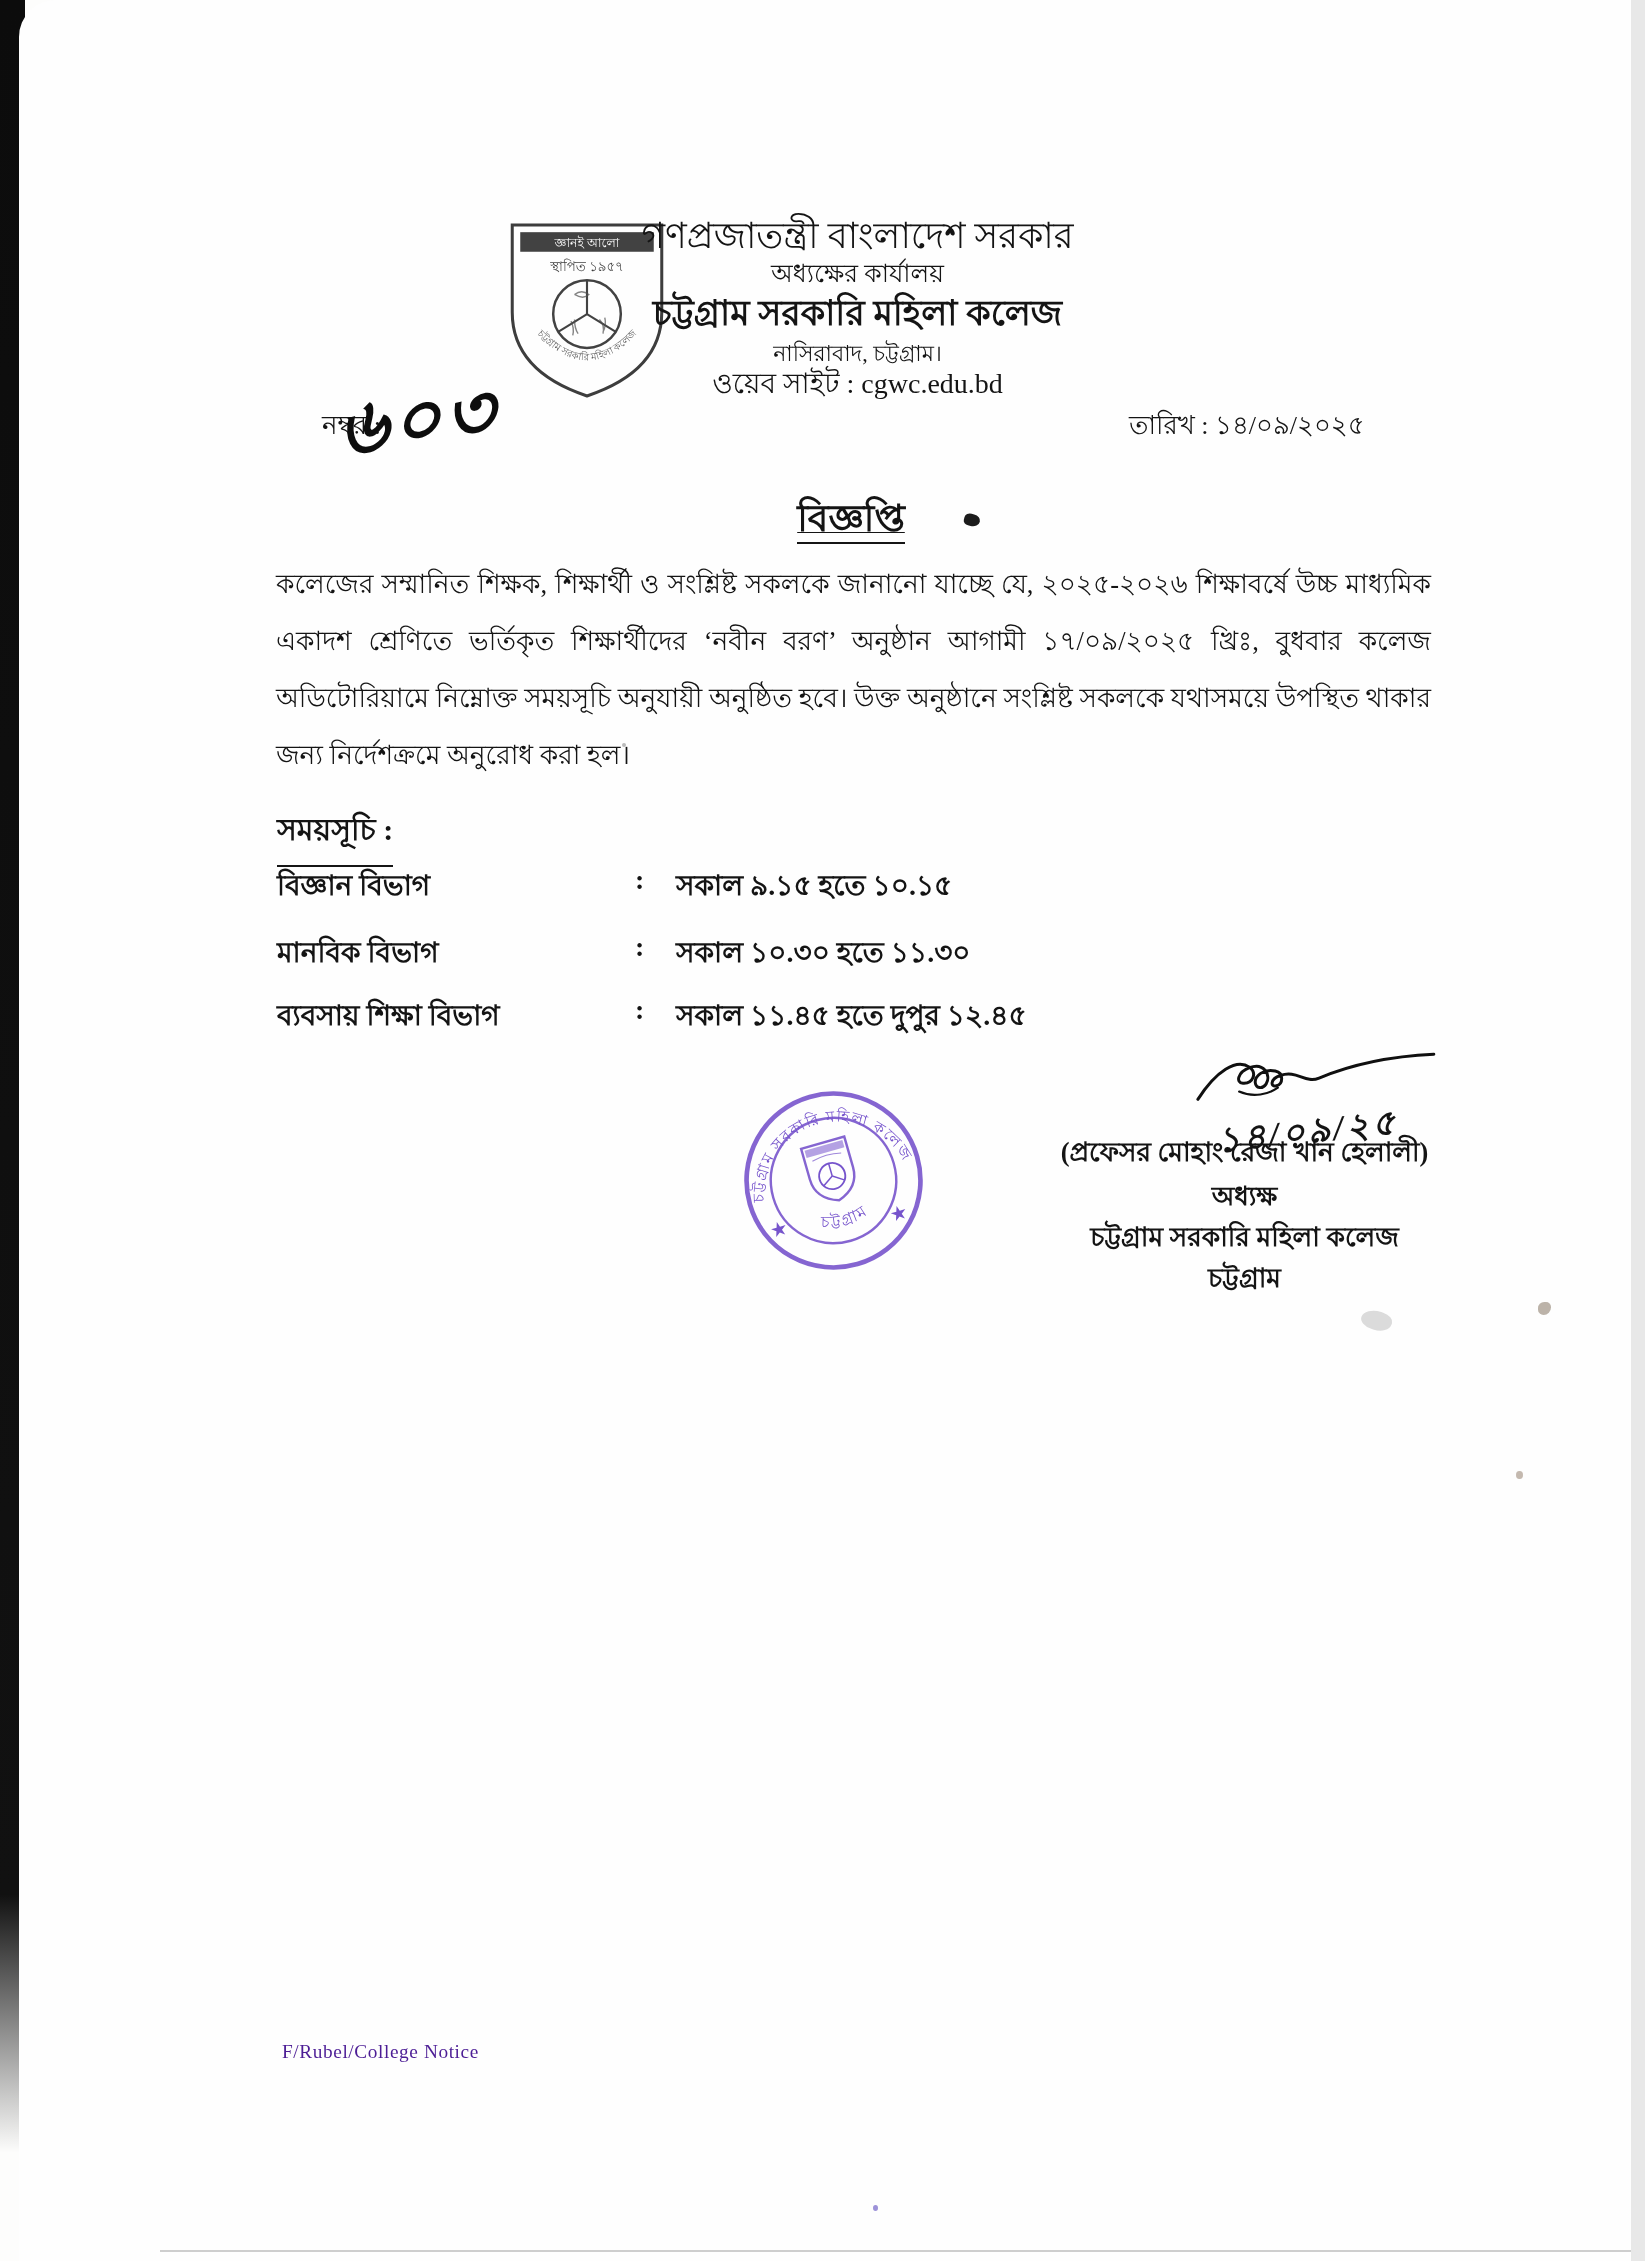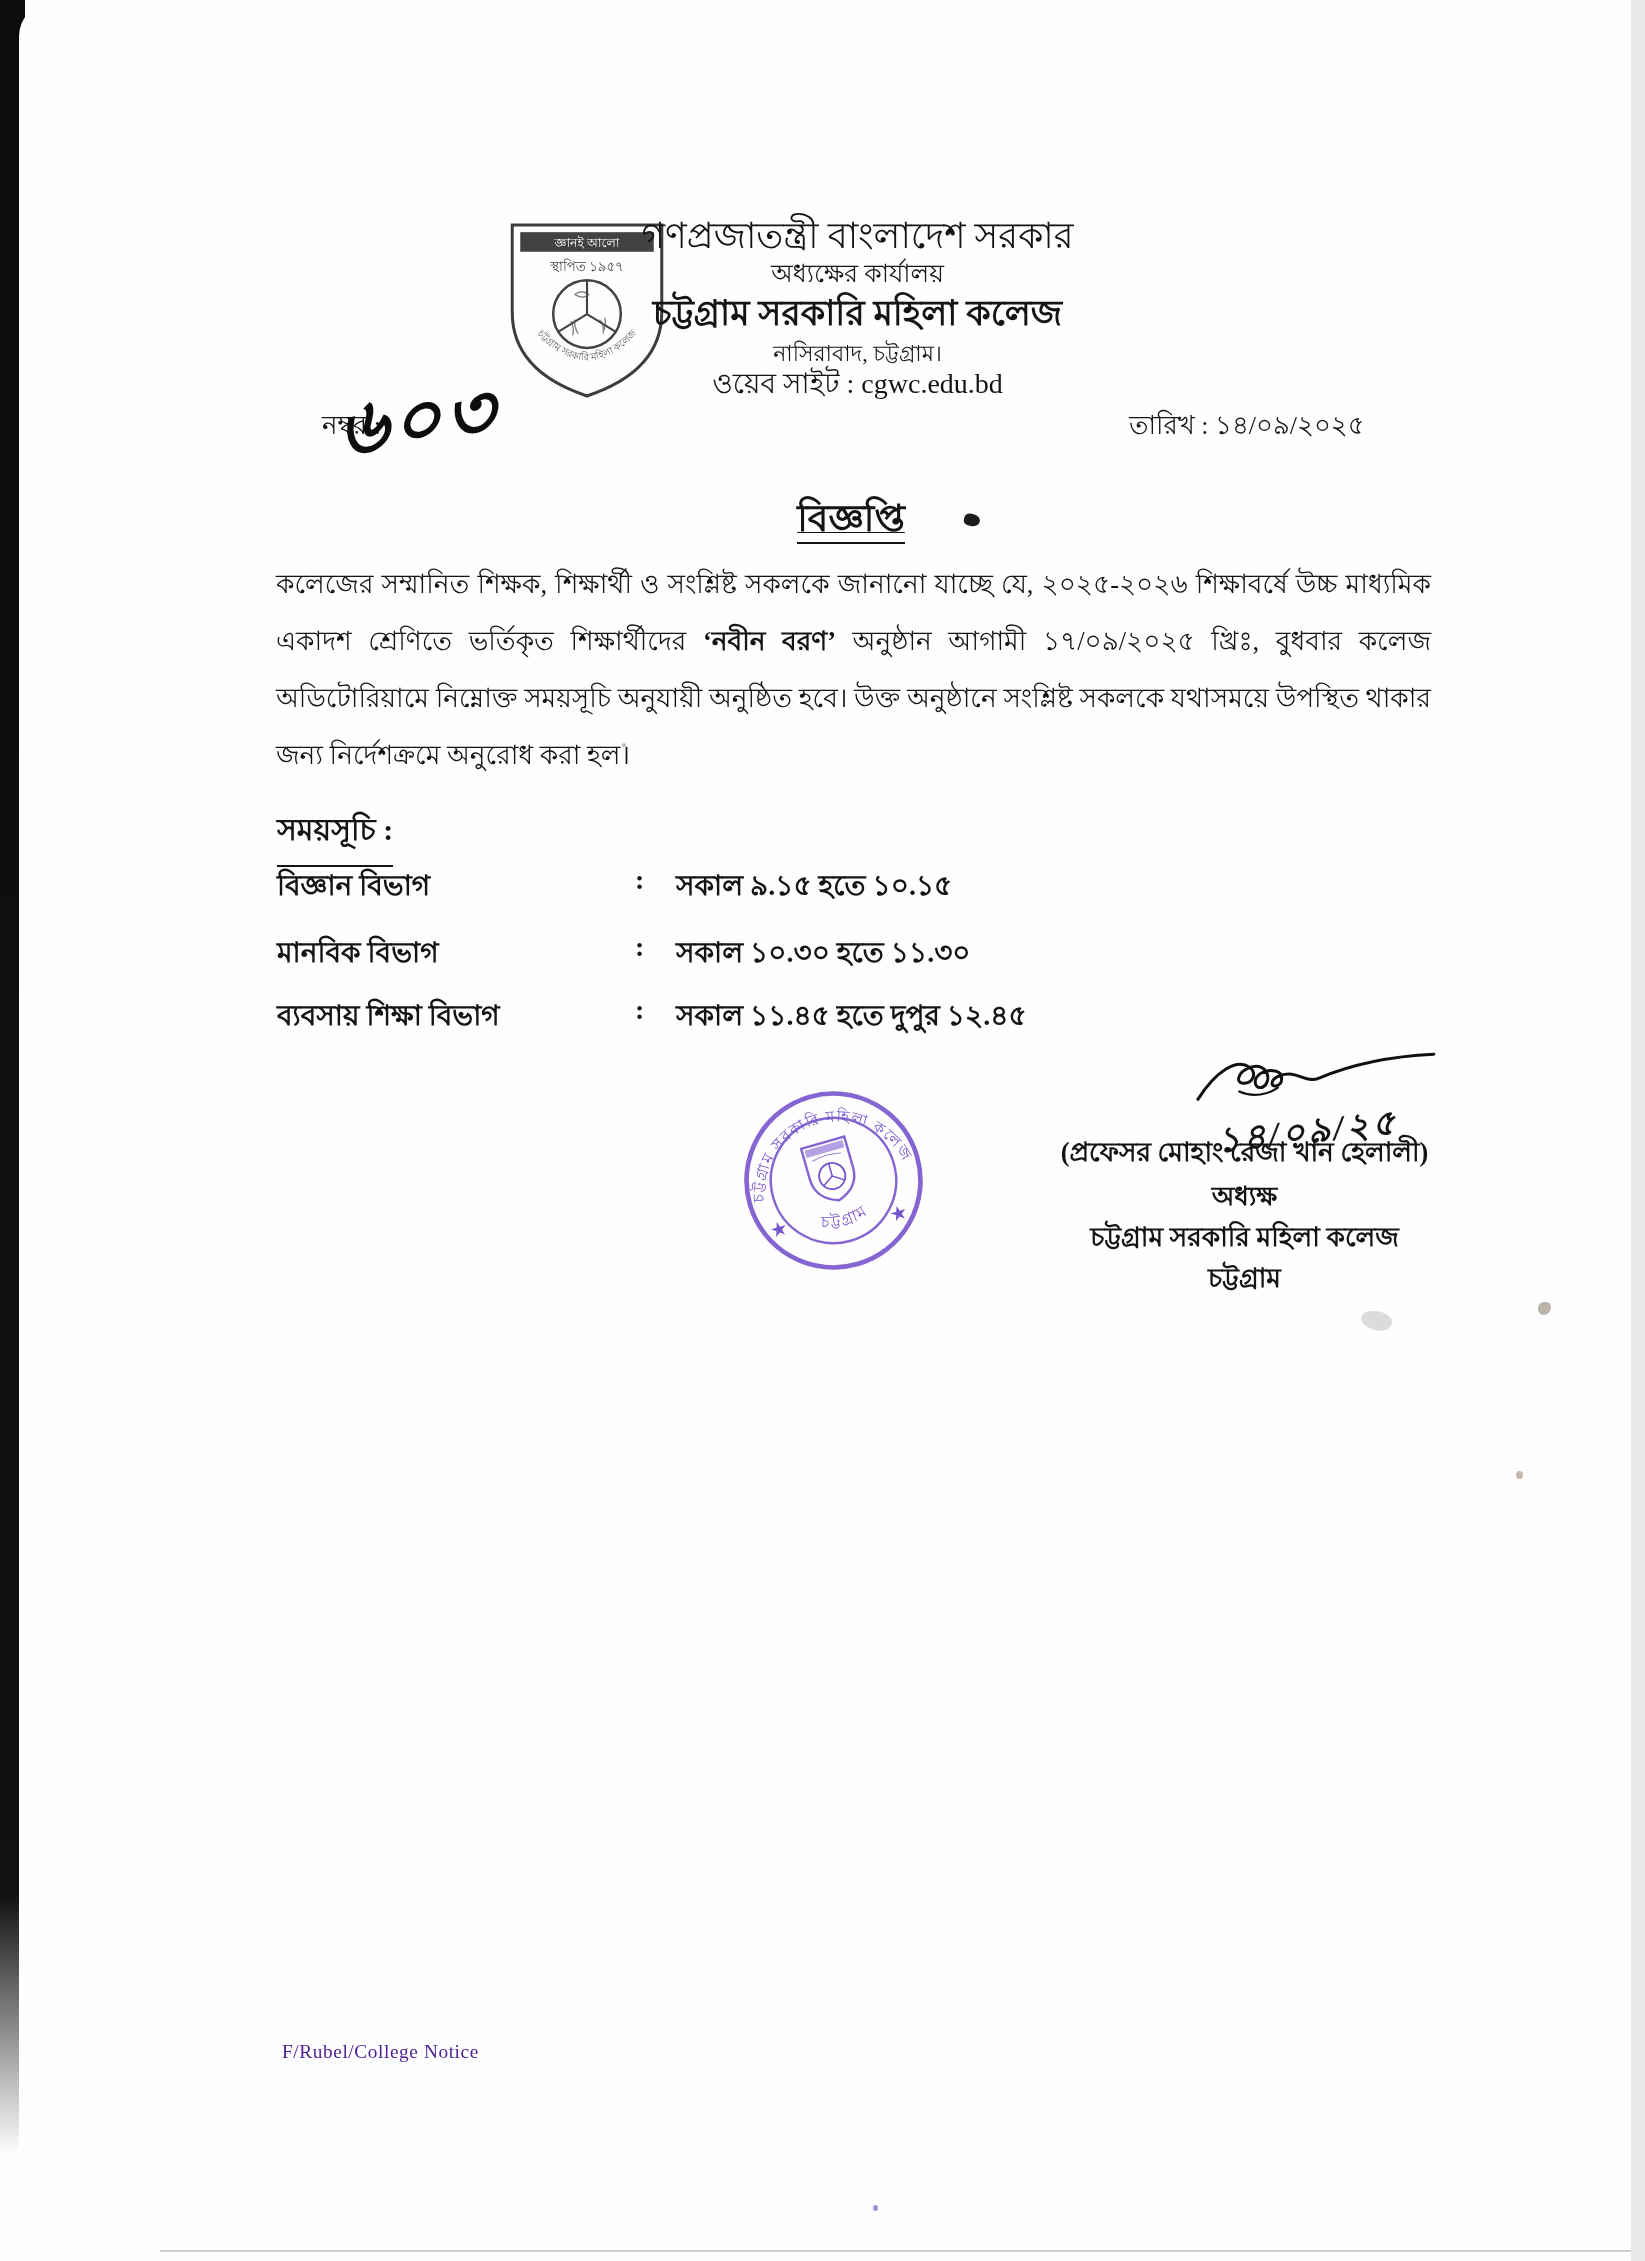--- a/index.html
+++ b/index.html
@@ -24,21 +24,21 @@
     transform:rotate(-7deg) skewX(-6deg);letter-spacing:3.9px;color:#0d0d0d;}
   #date-line{left:1129px;top:405px;font-size:26px;}
   
   #title-wrap{left:690px;width:322px;top:489px;text-align:center;text-decoration:underline;}
   #title-wrap span{font-size:37px;font-weight:bold;border-bottom:2.6px solid #151515;padding-bottom:2.6px;}
   #title-mark{left:964px;top:514px;width:15.5px;height:12.2px;background:#1c1c1c;
     border-radius:46% 54% 60% 40%;transform:rotate(14deg);}
   
   #para{left:276px;top:556px;width:1155px;font-size:26.4px;line-height:57px;
     text-align:justify;}
-  #para .bold{font-weight:bold;}
+  #para .bold{font-weight:normal;}
   
   #sch-head{left:277px;top:806px;font-size:30px;font-weight:bold;}
   #sch-head span{border-bottom:2.6px solid #151515;padding-bottom:19px;}
   .sch-label{left:277px;font-size:28px;font-weight:bold;}
   .sch-sep{left:635px;font-size:28px;font-weight:bold;}
   .sch-time{left:676px;font-size:28px;font-weight:bold;}
   .r0{top:864px;} .r1{top:931px;} .r2{top:994px;}
   
   #seal{left:740px;top:1087px;width:187px;height:187px;filter:blur(0.4px);opacity:.92;}
   

